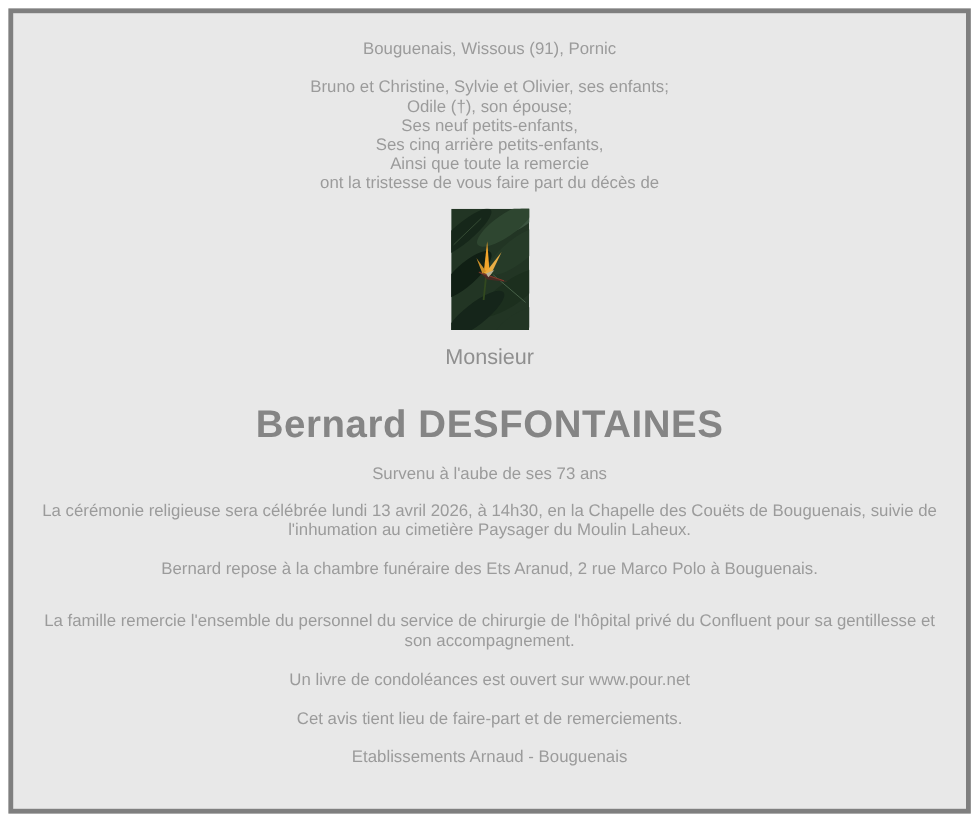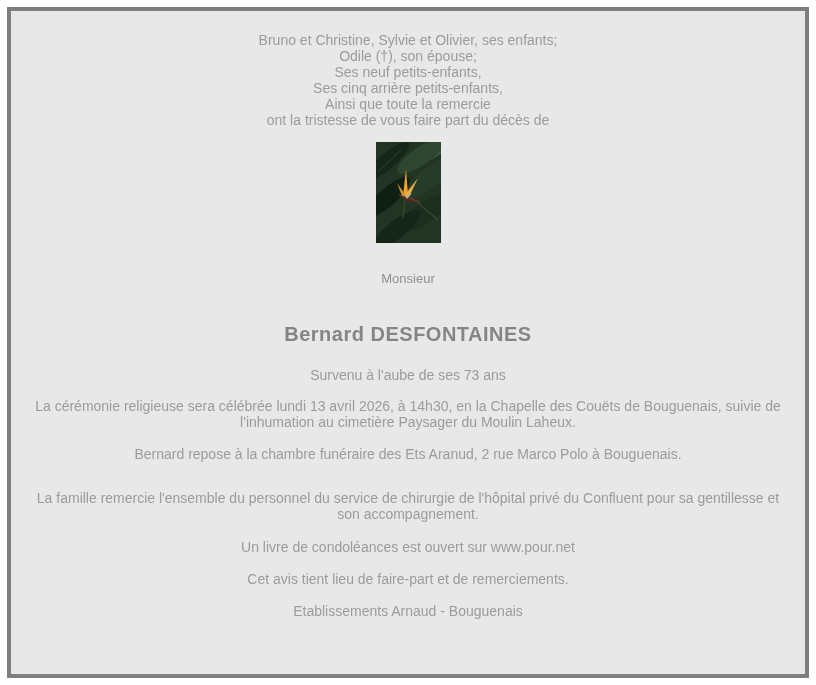--- a/index.html
+++ b/index.html
@@ -23,46 +23,47 @@
     font-size: 14px;
     line-height: 16px;
     padding: 21px 20px 0;
   }
   .locations { margin: 0 0 16px; }
   .family-block { margin: 0 0 14px; }
   .family-block div { line-height: 16px; }
   .photo-wrap { margin: 0 auto; width: 65px; height: 101px; }
   .photo-wrap svg { display: block; }
   .salutation {
-    margin: 25px 0 0;
-    font-size: 13px;
+    margin: 12px 0 0;
+    font-size: 18px;
     line-height: 21px;
     color: #8f8f8f;
   }
   .deceased-name {
     margin: 29px 0 0;
-    font-size: 20px;
+    font-size: 32px;
     line-height: 32px;
     font-weight: bold;
     color: #858585;
     letter-spacing: 0.5px;
   }
   .age-line { margin: 17px 0 0; }
   .para-ceremony { margin: 15px 0 0; }
   .para-repose { margin: 16px 0 0; }
   .para-thanks { margin: 28px 0 0; }
   .para-condolences { margin: 17px 0 0; }
   .para-closing { margin: 16px 0 0; }
   .para-funeral-home { margin: 16px 0 19px; }
 </style>
 </head>
 <body>
 
 <div class="card">
 
+  <div class="locations">Bouguenais, Wissous (91), Pornic</div>
 
   <div class="family-block">
     <div>Bruno et Christine, Sylvie et Olivier, ses enfants;</div>
     <div>Odile (†), son épouse;</div>
     <div>Ses neuf petits-enfants,</div>
     <div>Ses cinq arrière petits-enfants,</div>
     <div>Ainsi que toute la remercie</div>
     <div>ont la tristesse de vous faire part du décès de</div>
   </div>
 

